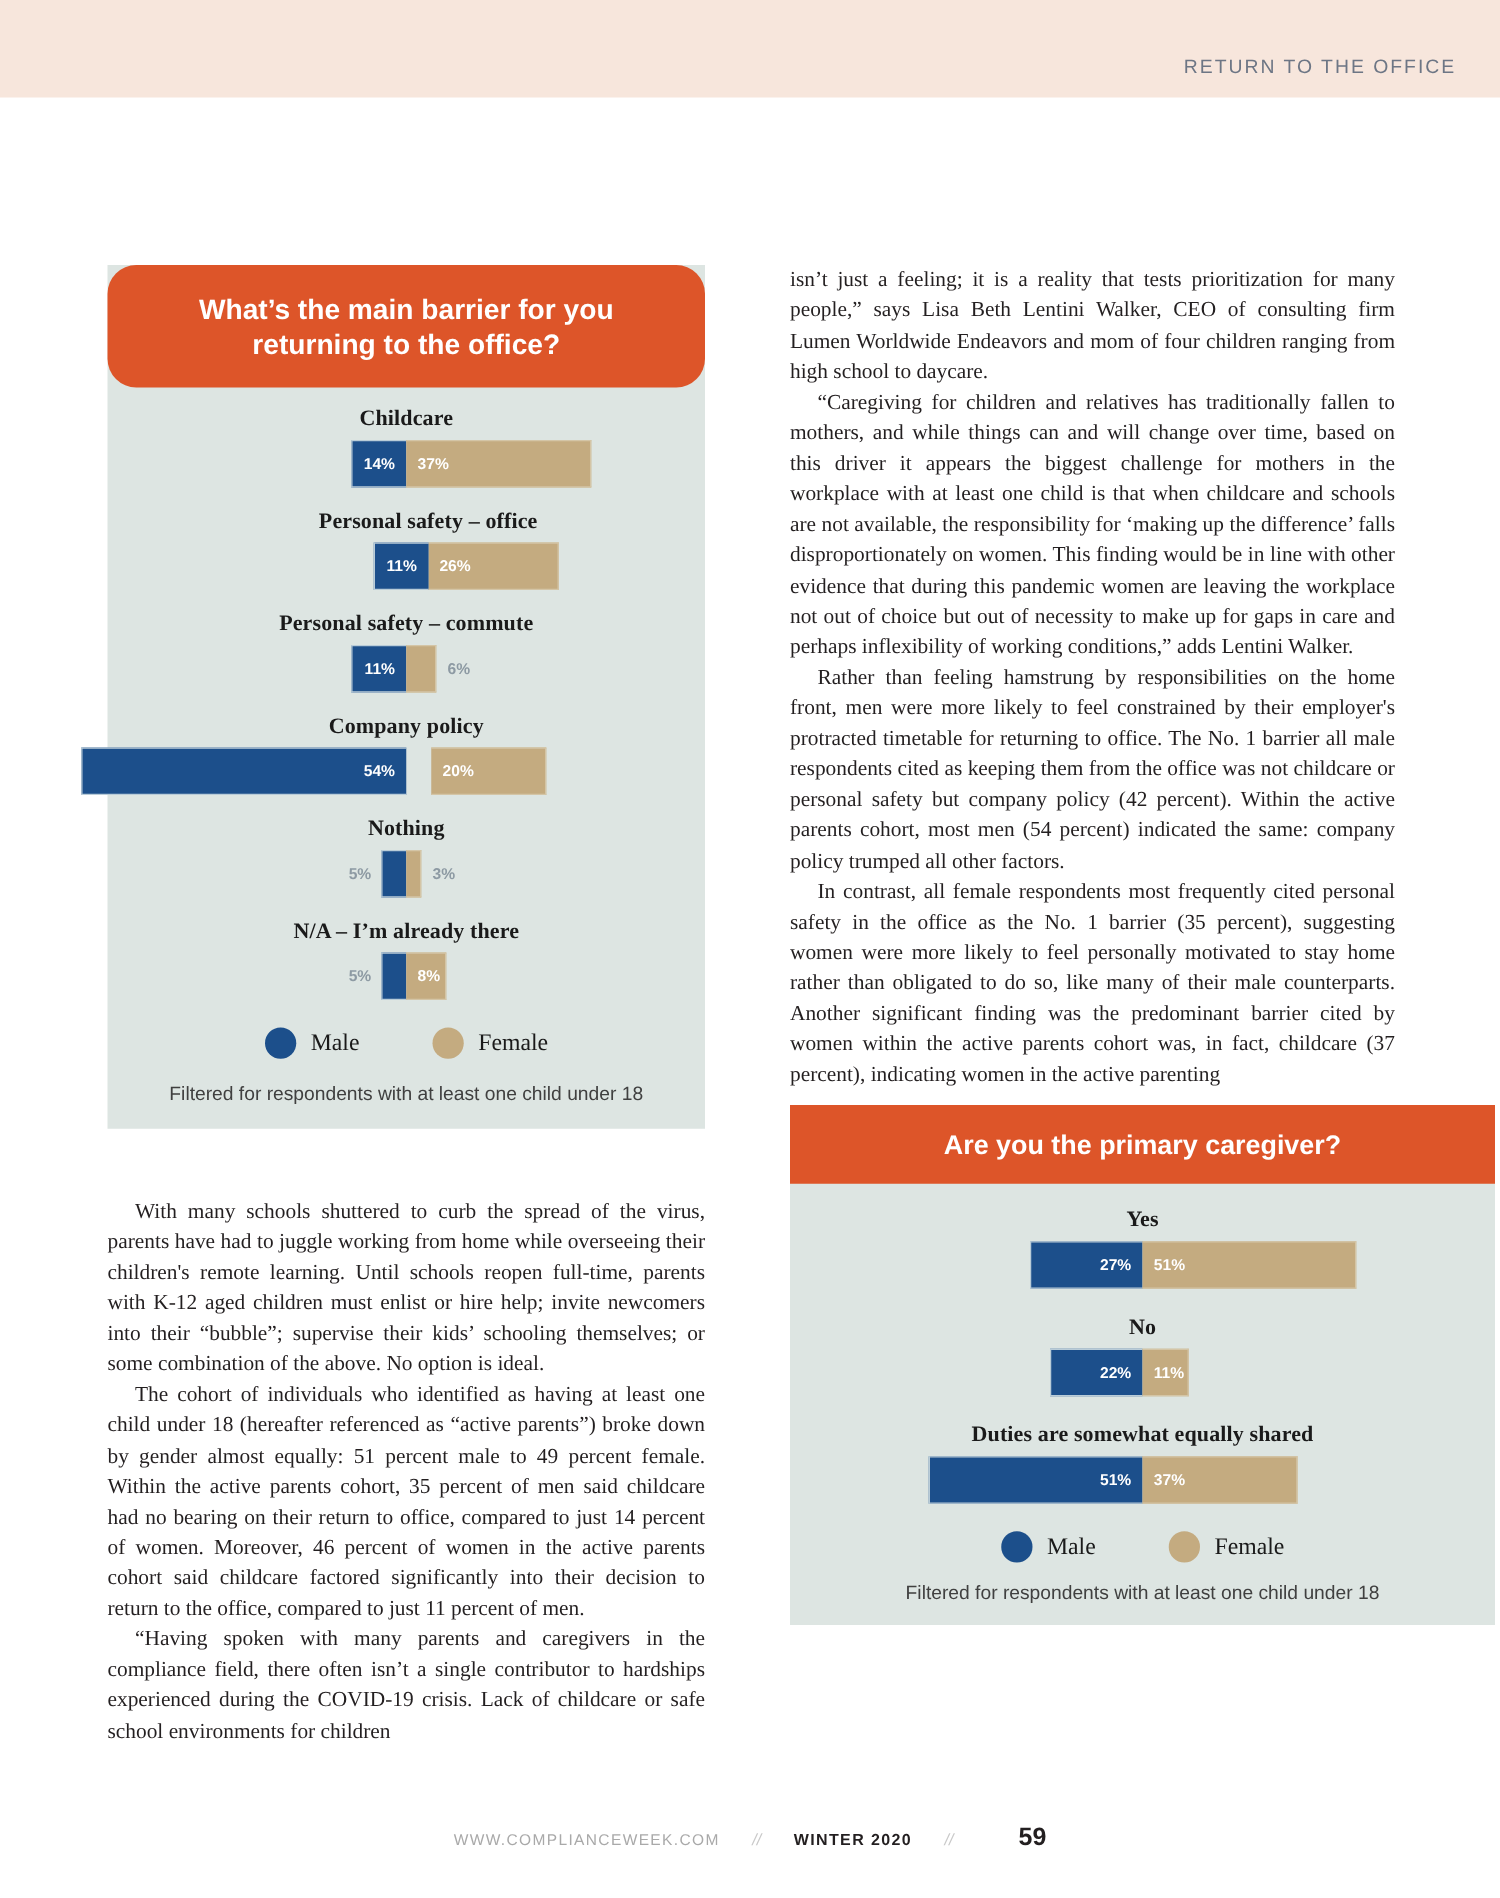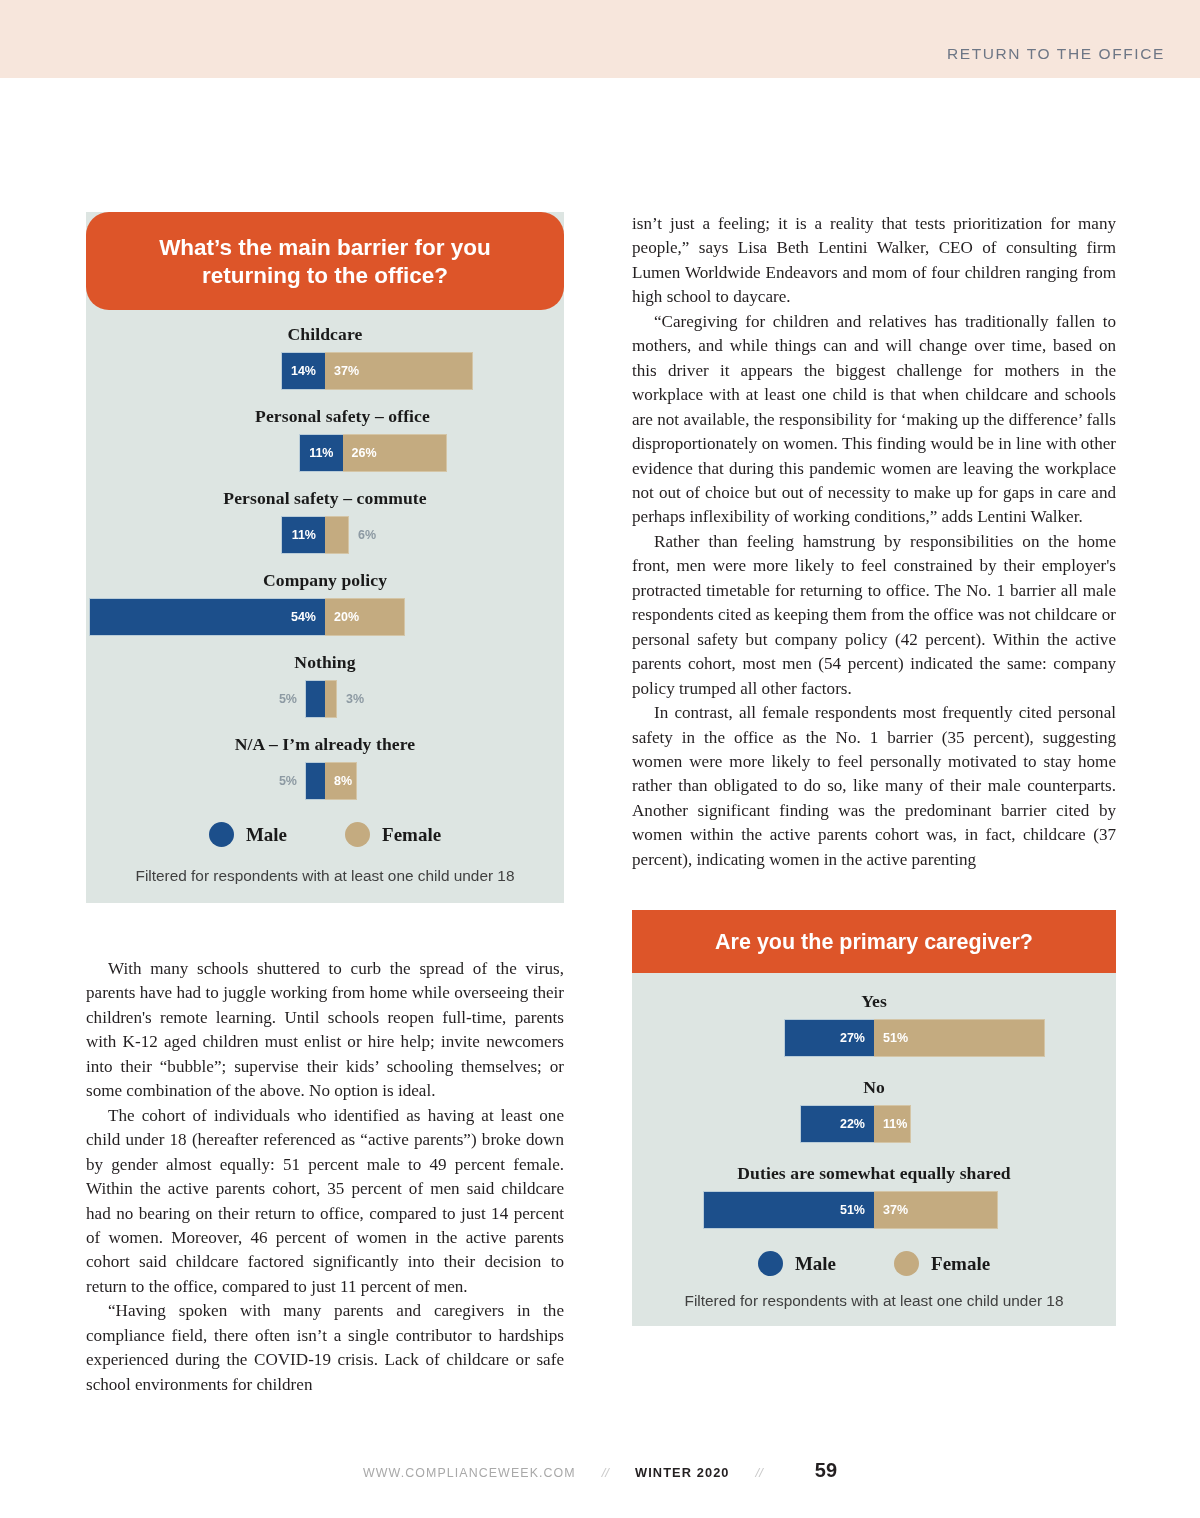--- a/index.html
+++ b/index.html
@@ -69,21 +69,21 @@
   .v-out{
     position:absolute;top:0;height:38px;display:flex;align-items:center;
     font-family:"Liberation Sans",sans-serif;font-weight:bold;font-size:12.5px;
     color:#8d9aa3;white-space:nowrap;
   }
   .v-out.left{right:50%;justify-content:flex-end;}
   .v-out.right{left:50%;justify-content:flex-start;}
 
   .legend{
     display:flex;justify-content:center;align-items:flex-start;
-    gap:58px;margin-top:22px;font-weight:bold;
+    gap:58px;margin-top:22px;
   }
   .legend-item{display:flex;align-items:center;gap:12px;}
   .dot{width:25px;height:25px;border-radius:50%;}
   .dot.male{background:#1c4f8b;}
   .dot.female{background:#c4ab80;}
   .legend-label{font-family:"Liberation Serif",serif;font-size:19px;color:#1a1a1a;}
 
   .panel-foot{
     font-family:"Liberation Sans",sans-serif;
     font-size:15.4px;color:#404040;text-align:center;
@@ -142,24 +142,24 @@
               <div class="bar-half bar-male" style="width: 44px;">
                 <span class="v-in">11%</span>
               </div>
               <div class="bar-half bar-female" style="width: 24px;"></div>
               <div class="v-out right" style="padding-left: 33px;">6%</div>
             </div>
           </div>
           <div class="grp" style="margin-bottom: 16px;">
             <div class="grp-label">Company policy</div>
             <div class="bar-row">
-              <div class="bar-half bar-male" style="width: 236px;">
+              <div class="bar-half bar-male" style="width: 260px;">
                 <span class="v-in">54%</span>
               </div>
-              <div class="bar-half bar-female" style="width: 80px;">
+              <div class="bar-half bar-female" style="width: 92px; margin-left: 20px;">
                 <span class="v-in">20%</span>
               </div>
             </div>
           </div>
           <div class="grp" style="margin-bottom: 16px;">
             <div class="grp-label">Nothing</div>
             <div class="bar-row">
               <div class="bar-half bar-male" style="width: 20px;"></div>
               <div class="bar-half bar-female" style="width: 12px;"></div>
               <div class="v-out left" style="width: 60px; padding-right: 28px; box-sizing: border-box;">5%</div>
@@ -195,21 +195,21 @@
   <p class="body">The cohort of individuals who identified as having at least one child under 18 (hereafter referenced as “active parents”) broke down by gender almost equally: 51 percent male to 49 percent female. Within the active parents cohort, 35 percent of men said childcare had no bearing on their return to office, compared to just 14 percent of women. Moreover, 46 percent of women in the active parents cohort said childcare factored significantly into their decision to return to the office, compared to just 11 percent of men.</p>
   <p class="body">“Having spoken with many parents and caregivers in the compliance field, there often isn’t a single contributor to hardships experienced during the COVID-19 crisis. Lack of childcare or safe school environments for children</p>
 </div>
 
 <div class="col-right">
   <p class="body">isn’t just a feeling; it is a reality that tests prioritization for many people,” says Lisa Beth Lentini Walker, CEO of consulting firm Lumen Worldwide Endeavors and mom of four children ranging from high school to daycare.</p>
   <p class="body">“Caregiving for children and relatives has traditionally fallen to mothers, and while things can and will change over time, based on this driver it appears the biggest challenge for mothers in the workplace with at least one child is that when childcare and schools are not available, the responsibility for ‘making up the difference’ falls disproportionately on women. This finding would be in line with other evidence that during this pandemic women are leaving the workplace not out of choice but out of necessity to make up for gaps in care and perhaps inflexibility of working conditions,” adds Lentini Walker.</p>
   <p class="body">Rather than feeling hamstrung by responsibilities on the home front, men were more likely to feel constrained by their employer's protracted timetable for returning to office. The No. 1 barrier all male respondents cited as keeping them from the office was not childcare or personal safety but company policy (42 percent). Within the active parents cohort, most men (54 percent) indicated the same: company policy trumped all other factors.</p>
   <p class="body">In contrast, all female respondents most frequently cited personal safety in the office as the No. 1 barrier (35 percent), suggesting women were more likely to feel personally motivated to stay home rather than obligated to do so, like many of their male counterparts. Another significant finding was the predominant barrier cited by women within the active parents cohort was, in fact, childcare (37 percent), indicating women in the active parenting</p>
 
-  <div class="panel panel2" style="margin-top:38px;width:484px;">
+  <div class="panel panel2" style="margin-top:12px;width:564px;">
     <div class="panel-head">Are you the primary caregiver?</div>
     <div class="panel-body" style="padding-top:18px;">
       <div id="chart2-groups">
           <div class="grp" style="margin-bottom: 20px;">
             <div class="grp-label">Yes</div>
             <div class="bar-row">
               <div class="bar-half bar-male" style="width: 90.45px;">
                 <span class="v-in">27%</span>
               </div>
               <div class="bar-half bar-female" style="width: 170.85px;">

